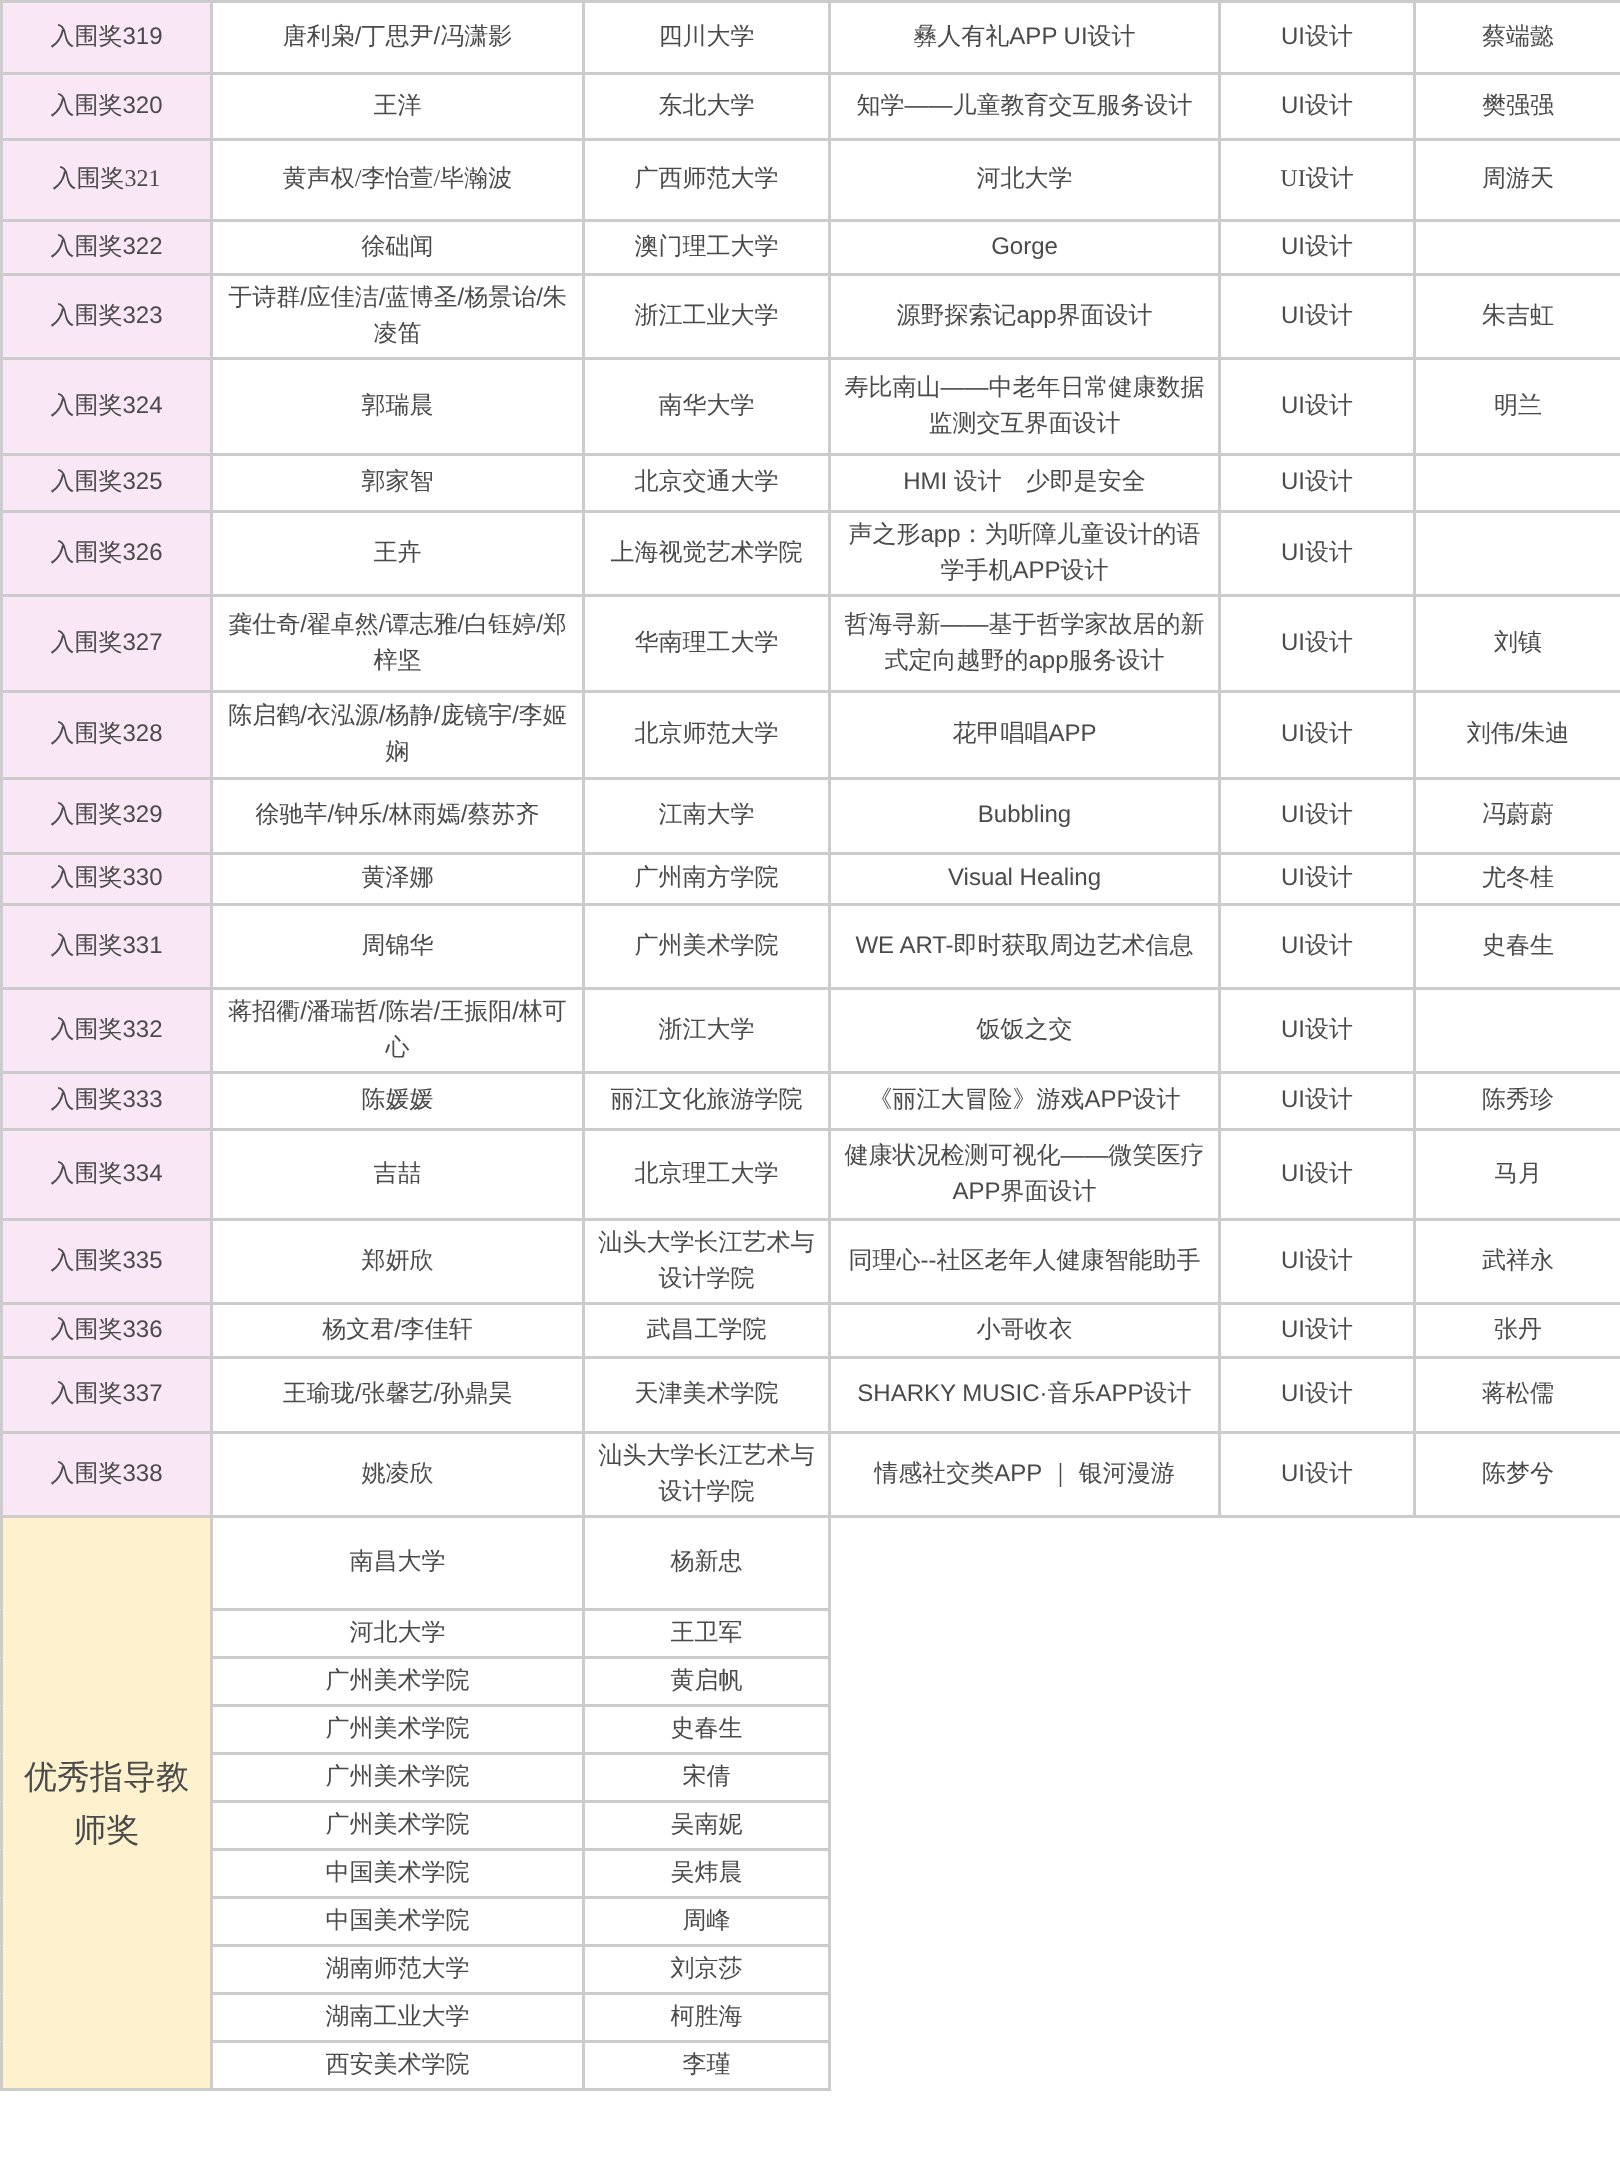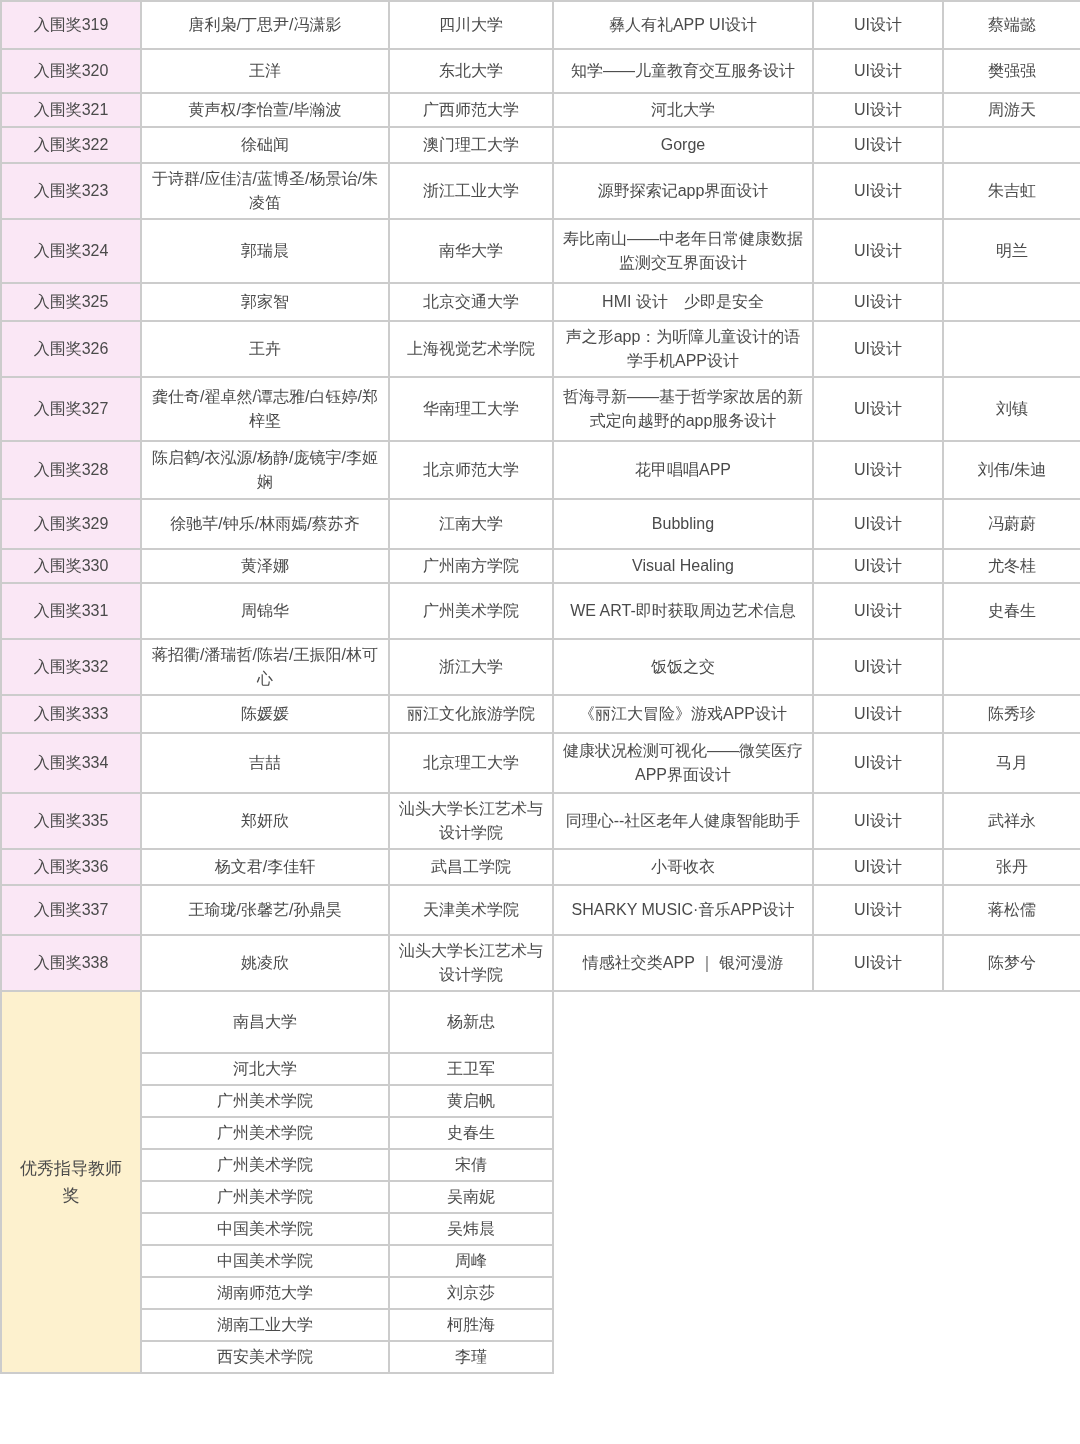--- a/index.html
+++ b/index.html
@@ -29,21 +29,21 @@
     padding:3px 6px;
     color:var(--text);
     word-break:break-word;
     overflow-wrap:anywhere;
   }
   td.award{
     background:var(--award-bg);
   }
   td.label-cell{
     background:var(--teacher-bg);
-    font-size:17px;
+    font-size:22px;
     padding:0 14px;
     line-height:1.6;
   }
   td.filler{
     border:none;
     background:#ffffff;
   }
 </style>
 </head>
 <body>
@@ -67,21 +67,21 @@
         <td>蔡端懿</td>
       </tr>
       <tr style="height: 44px; margin-top: 44px;">
         <td class="award">入围奖320</td>
         <td>王洋</td>
         <td>东北大学</td>
         <td>知学——儿童教育交互服务设计</td>
         <td>UI设计</td>
         <td>樊强强</td>
       </tr>
-      <tr style="height: 34px;">
+      <tr style="height: 54px; font-family: Liberation Serif, serif;">
         <td class="award">入围奖321</td>
         <td>黄声权/李怡萱/毕瀚波</td>
         <td>广西师范大学</td>
         <td>河北大学</td>
         <td>UI设计</td>
         <td>周游天</td>
       </tr>
       <tr style="height: 36px;">
         <td class="award">入围奖322</td>
         <td>徐础闻</td>

